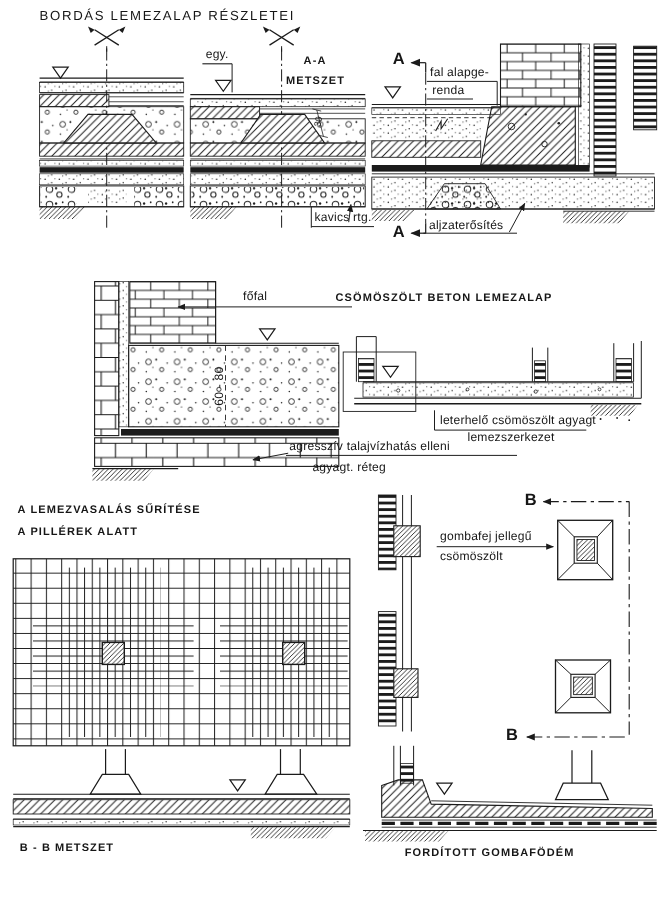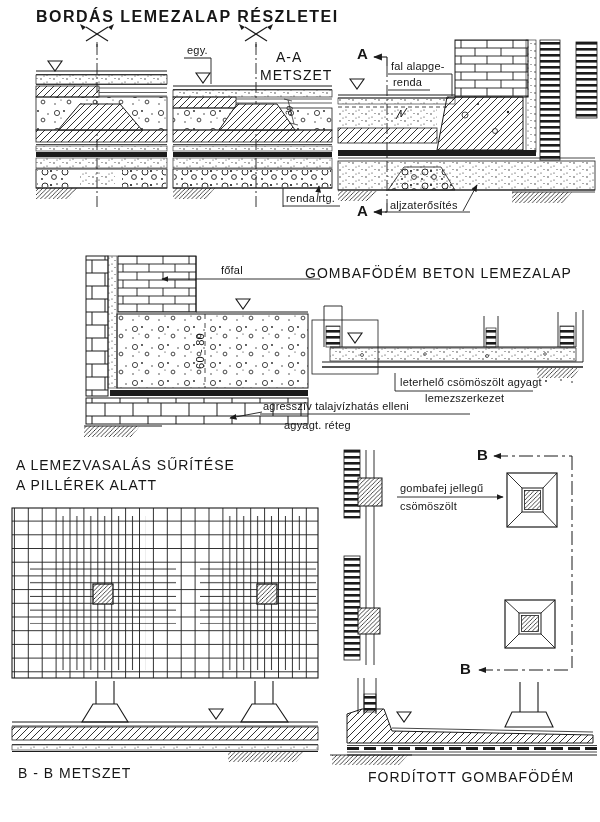--- a/index.html
+++ b/index.html
@@ -1,21 +1,21 @@
 <!DOCTYPE html>
 <html><head>
 <meta charset="utf-8">
 <style>
   html,body{margin:0;padding:0;background:#e8e8e8}
   #page{position:relative;width:600px;height:822px;background:#ffffff;overflow:hidden;
         font-family:"Liberation Sans",sans-serif;color:#161616}
   #art{position:absolute;left:0;top:0}
   .lbl{position:absolute;white-space:nowrap;color:#161616;line-height:1.1}
-  .t1{font-size:16px;font-weight:700;letter-spacing:1.5px}
-  .t2{font-size:14px;font-weight:400;letter-spacing:1px}
+  .t1{font-size:12px;font-weight:400;letter-spacing:1.5px}
+  .t2{font-size:10px;font-weight:700;letter-spacing:1px}
   .s{font-size:11px;letter-spacing:.2px}
   .m{font-size:15px;font-weight:700}
   .rot{transform:rotate(-90deg);transform-origin:center;width:60px;text-align:center}
   .rot30{transform:rotate(-78deg);transform-origin:center;font-size:8.5px}
 </style>
 </head>
 <body>
 
 <div id="page">
 
@@ -319,26 +319,26 @@
 
 <div class="lbl t1" style="left:36px;top:8px">BORDÁS LEMEZALAP RÉSZLETEI</div>
 
 <div class="lbl s" style="left:187px;top:44px;font-weight:400">egy.</div>
 <div class="lbl t2" style="left:276px;top:50px">A-A</div>
 <div class="lbl t2" style="left:260px;top:68px">METSZET</div>
 <div class="lbl m" style="left:357px;top:46px">A</div>
 <div class="lbl s" style="left:391px;top:60px">fal alapge-</div>
 <div class="lbl s" style="left:393px;top:76px">renda</div>
 <div class="lbl rot30" style="left:285px;top:106px">30</div>
-<div class="lbl s" style="left:286px;top:192px">renda rtg.</div>
+<div class="lbl s" style="left:286px;top:192px">kavics rtg.</div>
 <div class="lbl s" style="left:390px;top:199px">aljzaterősítés</div>
 <div class="lbl m" style="left:357px;top:203px">A</div>
 
 <div class="lbl s" style="left:221px;top:264px">főfal</div>
-<div class="lbl t2" style="left:305px;top:266px">GOMBAFÖDÉM BETON LEMEZALAP</div>
+<div class="lbl t2" style="left:305px;top:266px">CSÖMÖSZÖLT BETON LEMEZALAP</div>
 <div class="lbl s rot" style="left:170px;top:345px">60 - 80</div>
 <div class="lbl s" style="left:263px;top:400px">agresszív talajvízhatás elleni</div>
 <div class="lbl s" style="left:284px;top:419px">agyagt. réteg</div>
 <div class="lbl s" style="left:400px;top:376px">leterhelő csömöszölt agyagt</div>
 <div class="lbl s" style="left:425px;top:392px">lemezszerkezet</div>
 
 <div class="lbl t2" style="left:16px;top:458px">A LEMEZVASALÁS SŰRÍTÉSE</div>
 <div class="lbl t2" style="left:16px;top:478px">A PILLÉREK ALATT</div>
 <div class="lbl m" style="left:477px;top:447px">B</div>
 <div class="lbl s" style="left:400px;top:482px">gombafej jellegű</div>

